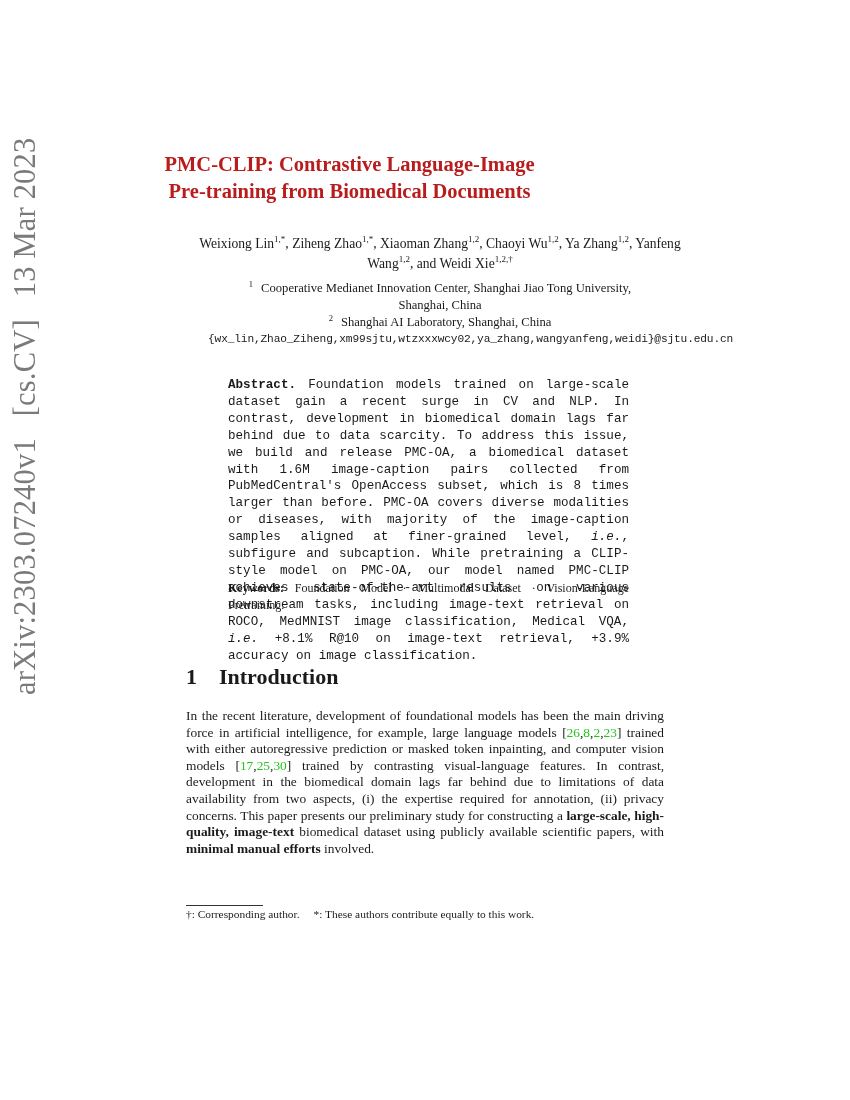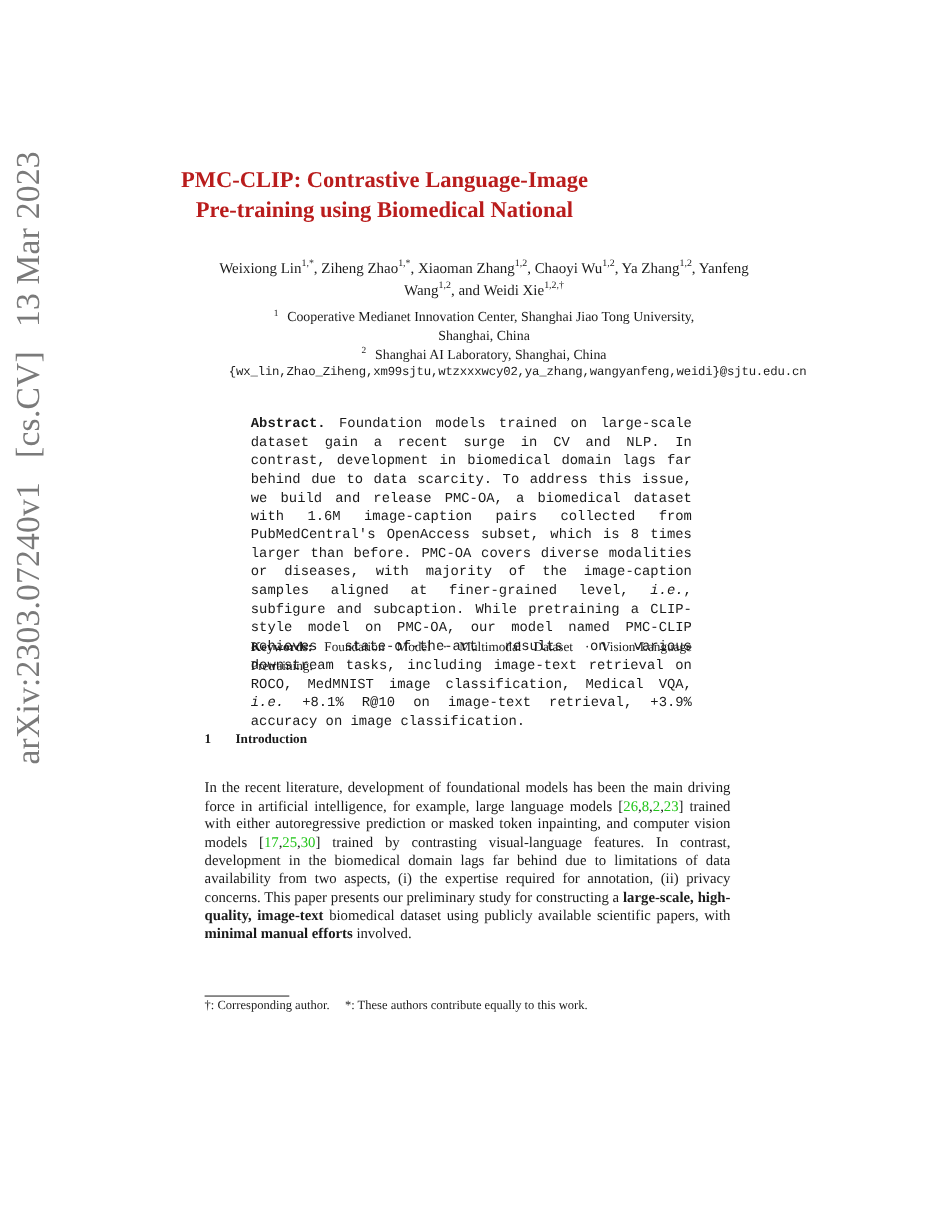--- a/index.html
+++ b/index.html
@@ -24,21 +24,21 @@
   .affil sup { font-size: 8.5px; vertical-align: 5px; line-height: 0; margin-right: 8px; }
   .emails { font-family: "Liberation Mono", monospace; font-size: 11.2px; letter-spacing: -0.15px; margin-left: 38px; }
 
   .abstract { position: absolute; left: 228px; width: 401px; top: 377px;
               font-family: Liberation Mono, monospace; font-size: 12.6px; line-height: 16.9px; text-align: justify; }
   .abstract b { font-weight: bold; }
   .keywords { position: absolute; left: 228px; width: 401px; top: 580px;
               font-family: "Liberation Serif", serif; font-size: 12px; line-height: 16.9px; text-align: justify; }
 
   .section-title { position: absolute; left: 186px; top: 664px; font-family: "Liberation Serif", serif;
-                   font-weight: bold; font-size: 12px; }
+                   font-weight: bold; font-size: 22px; }
   .section-title .num { margin-right: 22px; }
 
   .body-text { position: absolute; left: 186px; width: 478px; top: 708px;
                font-family: "Liberation Serif", serif; font-size: 13.4px; line-height: 16.6px; text-align: justify; }
   .body-text p { margin: 0; }
   .body-text p.indent { text-indent: 20px; }
   .cite { color: #22c51a; }
   .footnote-rule { position: absolute; left: 186px; top: 905px; width: 77px; border-top: 1px solid #333; }
   .footnote { position: absolute; left: 186px; top: 908px; font-family: "Liberation Serif", serif; font-size: 11.4px; }
   .footnote span + span { margin-left: 14px; }
@@ -47,21 +47,21 @@
 <body>
 
 <div class="arxiv-stamp">
   <span>arXiv:2303.07240v1</span>
   <span>[cs.CV]</span>
   <span>13 Mar 2023</span>
 </div>
 
 <div class="title">
   <div>PMC-CLIP: Contrastive Language-Image</div>
-  <div>Pre-training using Biomedical National</div>
+  <div>Pre-training from Biomedical Documents</div>
 </div>
 
 <div class="authors">
   <span><span>Weixiong Lin</span><sup>1,*</sup><span>, </span></span><span><span>Ziheng Zhao</span><sup>1,*</sup><span>, </span></span><span><span>Xiaoman Zhang</span><sup>1,2</sup><span>, </span></span><span><span>Chaoyi Wu</span><sup>1,2</sup><span>, </span></span><span><span>Ya Zhang</span><sup>1,2</sup><span>, </span></span><span><span>Yanfeng Wang</span><sup>1,2</sup><span>, and </span></span><span><span>Weidi Xie</span><sup>1,2,†</sup></span>
 </div>
 
 <div class="affil">
   <div><sup>1</sup><span>Cooperative Medianet Innovation Center, Shanghai Jiao Tong University,</span></div>
   <div>Shanghai, China</div>
   <div><sup>2</sup><span>Shanghai AI Laboratory, Shanghai, China</span></div>

